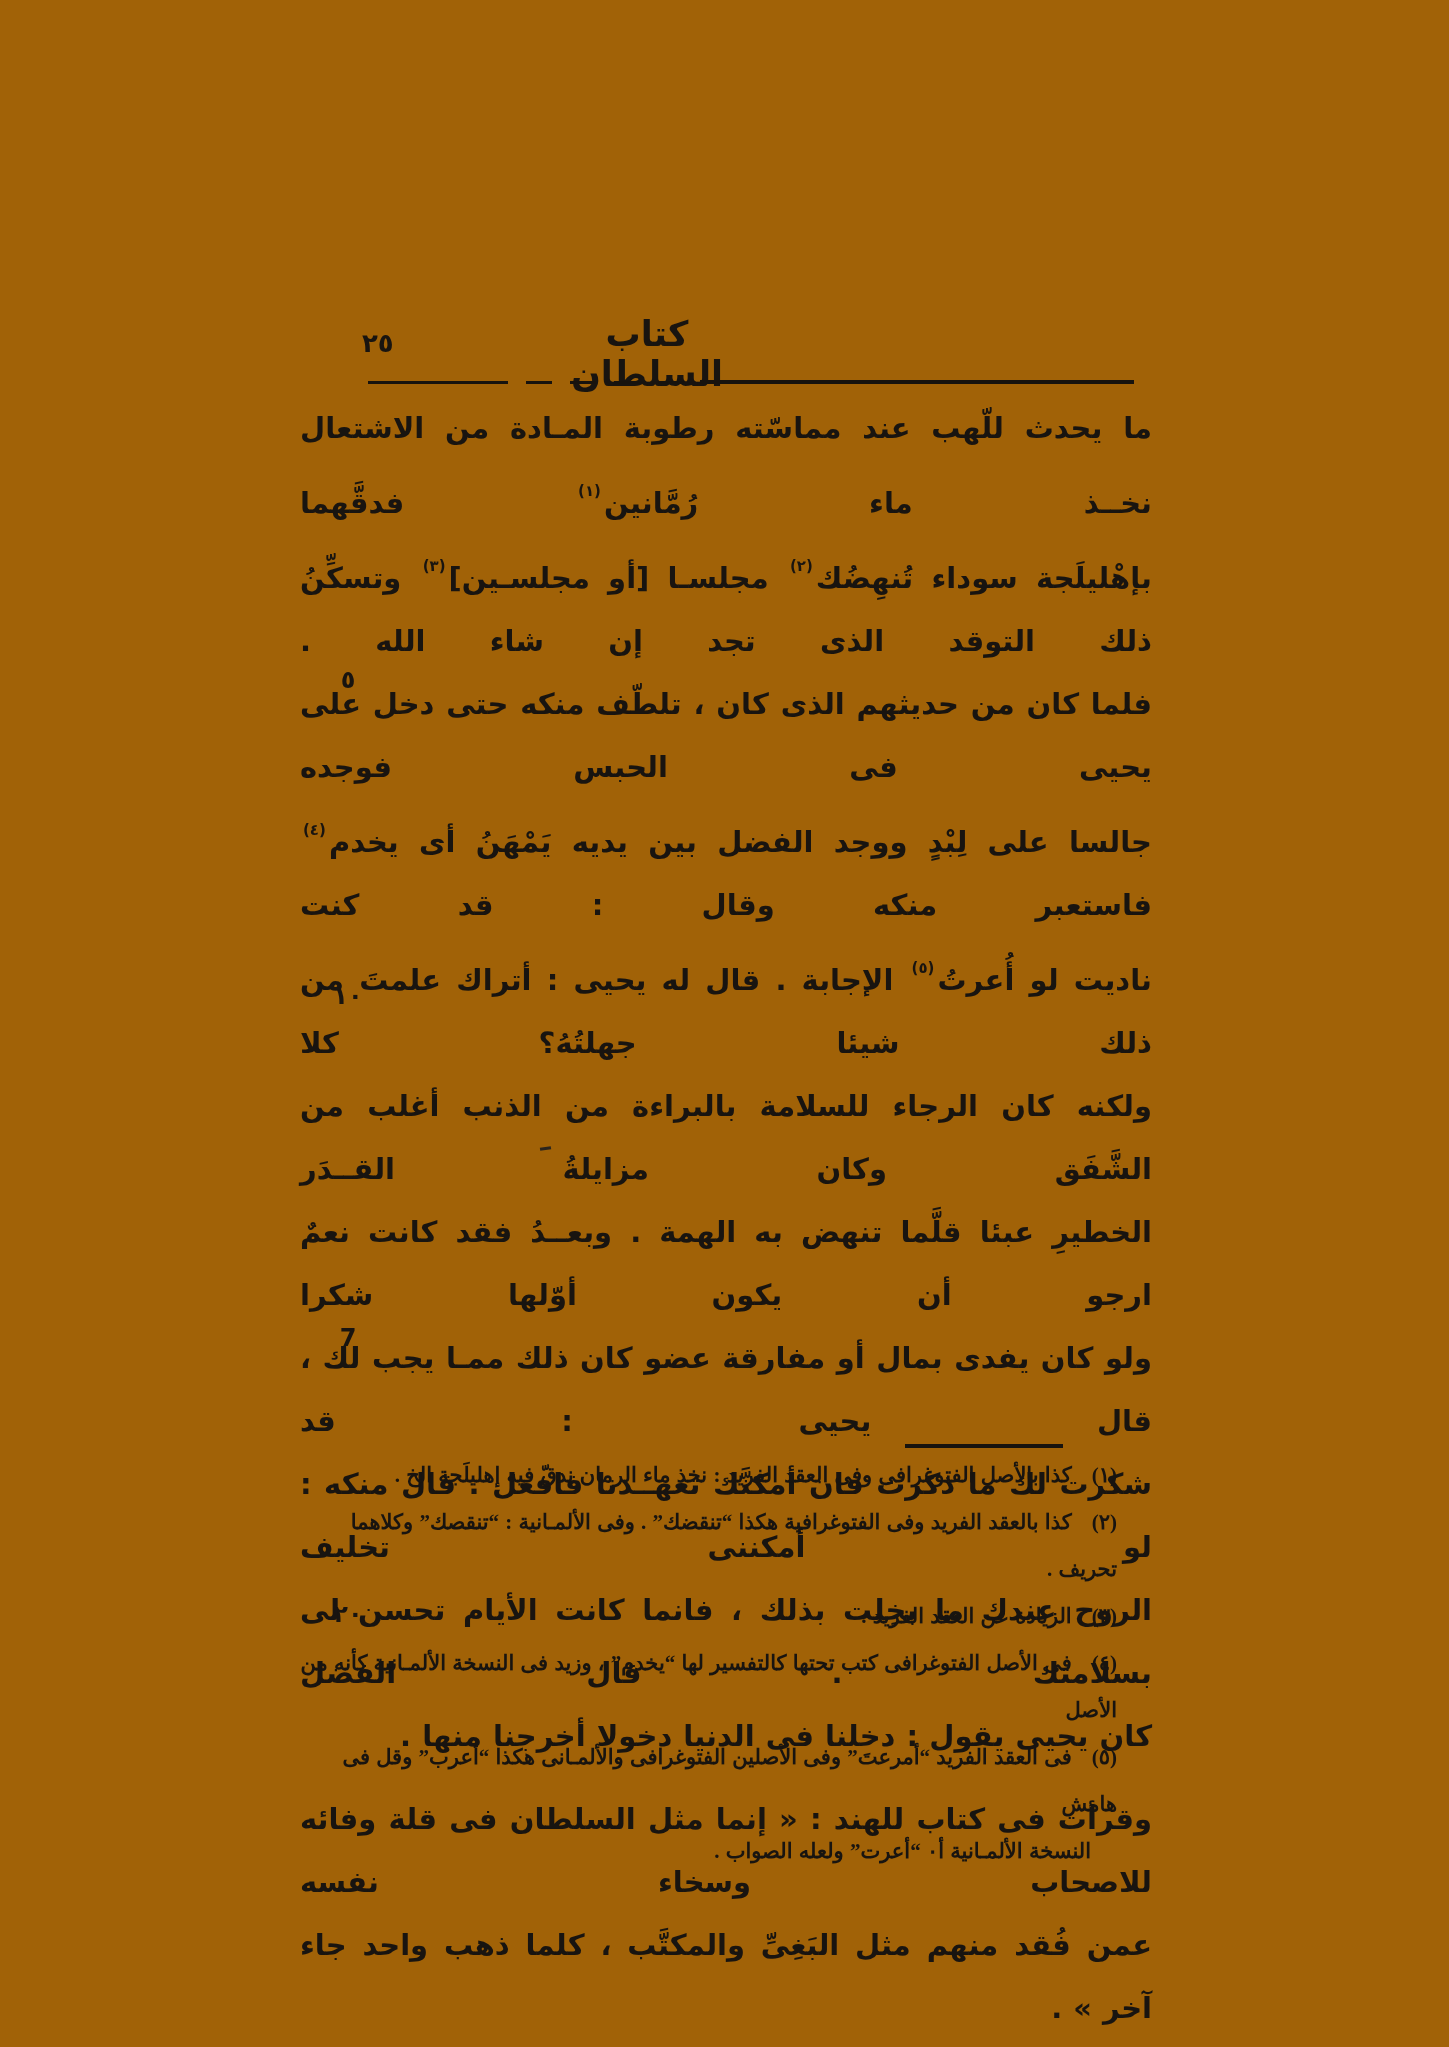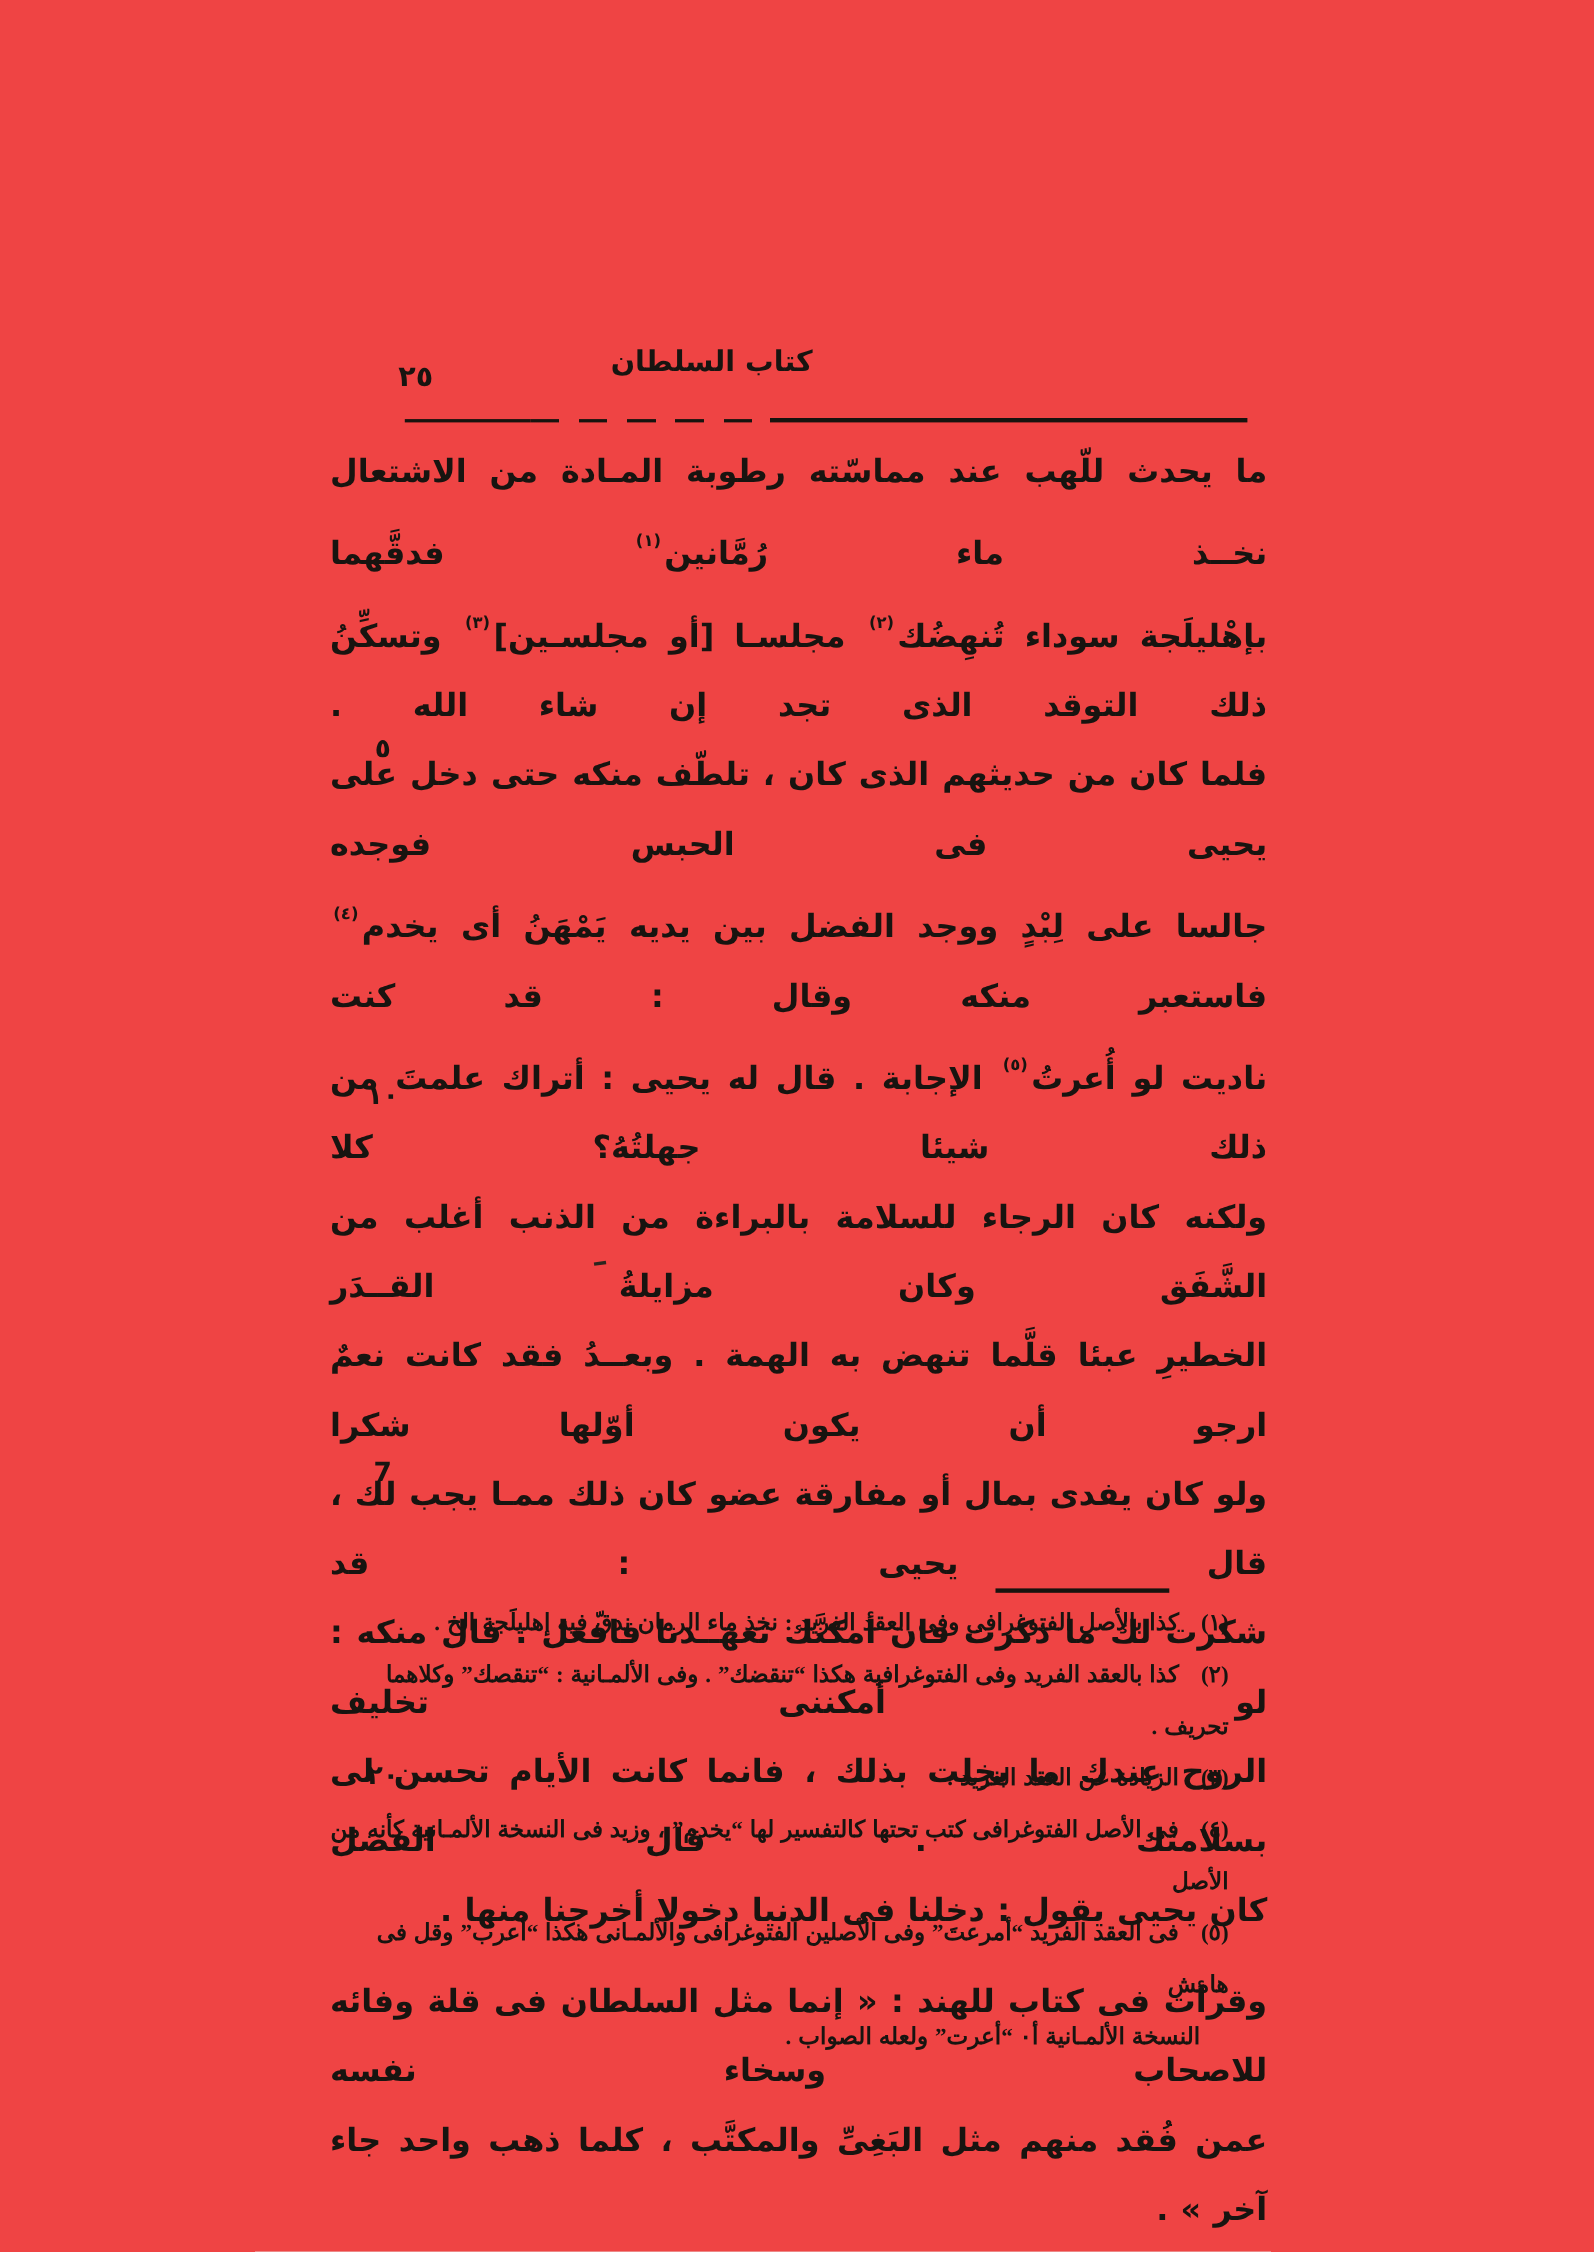--- a/index.html
+++ b/index.html
@@ -1,32 +1,32 @@
 <!DOCTYPE html>
 <html lang="ar"><head>
 <meta charset="utf-8">
 <style>
   html,body{margin:0;padding:0;background:#e8e6e2;}
   .page{
     position:relative;
     width:1449px;height:2047px;
-    background:#ef4444;
+    background:#a16207;
     font-family:"DejaVu Sans",sans-serif;
     color:#181410;
     overflow:hidden;
     margin:0 auto;
   }
   
   .page-number{
     position:absolute;left:362px;top:328px;
     font-size:26px;font-weight:700;letter-spacing:2px;
   }
   .page-title{
     position:absolute;left:552px;top:314px;width:190px;
-    text-align:center;font-size:26px;font-weight:700;
+    text-align:center;font-size:35px;font-weight:700;
     direction:rtl;
   }
   .rule{position:absolute;background:#17130e;}
   .rule-a{left:368px;top:381px;width:114px;height:3px;}
   .rule-b{
     left:482px;top:381px;width:218px;height:3px;background:none;
     background-image:repeating-linear-gradient(90deg,#17130e 0 26px,rgba(0,0,0,0) 26px 44px);
   }
   .rule-c{left:700px;top:380px;width:434px;height:4px;}
   

